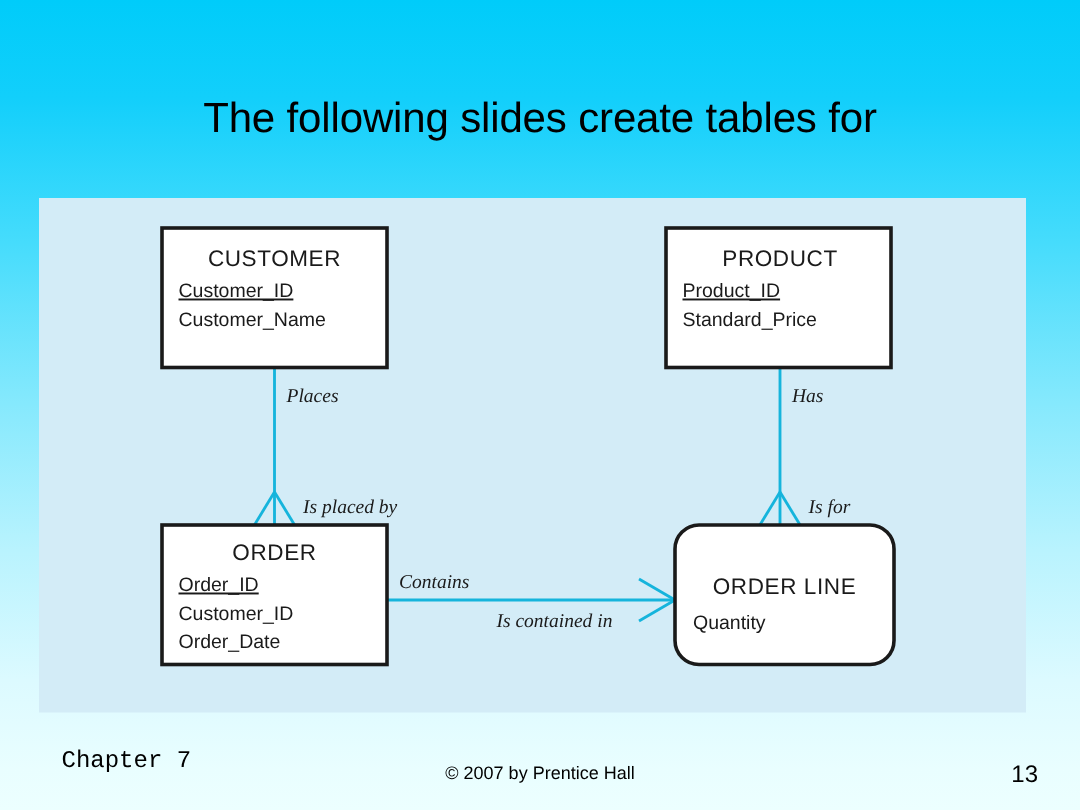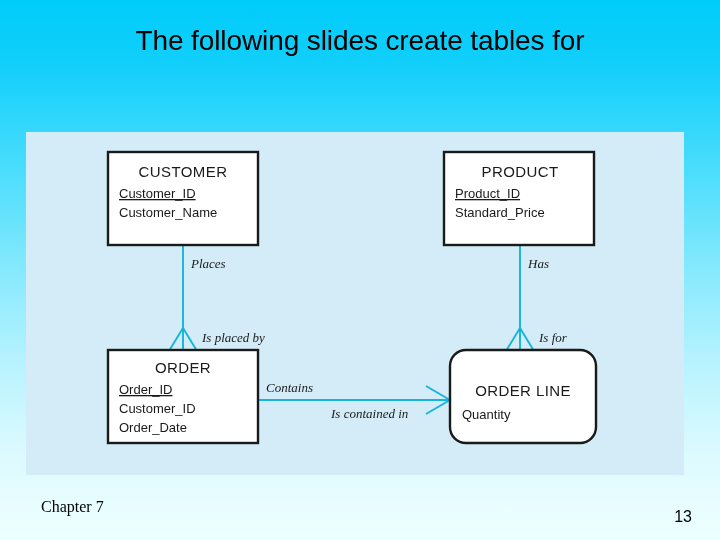--- a/index.html
+++ b/index.html
@@ -38,20 +38,21 @@
     color: #000000;
     font-family: "Liberation Sans", sans-serif;
     font-size: 28px;
     font-weight: normal;
     line-height: 1.33;
     letter-spacing: -0.1px;
   }
   #title-block .tline {
     display: block;
     white-space: nowrap;
+    margin-top: 38px;
   }
 
   
   #diagram-panel {
     position: absolute;
     left: 26px;
     top: 132px;
     width: 658px;
     height: 343px;
     background: #d3ecf7;
@@ -98,21 +99,21 @@
     font-size: 13px;
     fill: #1a1a1a;
     text-anchor: start;
   }
 
   
   #footer-chapter {
     position: absolute;
     left: 41px;
     top: 498px;
-    font-family: Liberation Serif, serif;
+    font-family: Liberation Mono, monospace;
     font-size: 16px;
     color: #000000;
   }
   #footer-copyright {
     position: absolute;
     left: 0;
     top: 508px;
     width: 720px;
     text-align: center;
     font-family: "Liberation Sans", sans-serif;
@@ -190,15 +191,16 @@
       <g>
         <rect class="ent-box" x="424" y="218" width="146" height="93" rx="16" ry="16"></rect>
         <text class="ent-title" x="497" y="264">ORDER LINE</text>
         <text class="ent-attr" x="436" y="287">Quantity</text>
       </g>
 
     </svg>
   </div>
 
   <div id="footer-chapter">Chapter 7</div>
+  <div id="footer-copyright">© 2007 by Prentice Hall</div>
   <div id="footer-pagenum">13</div>
 
 </div>
 
 </body></html>

